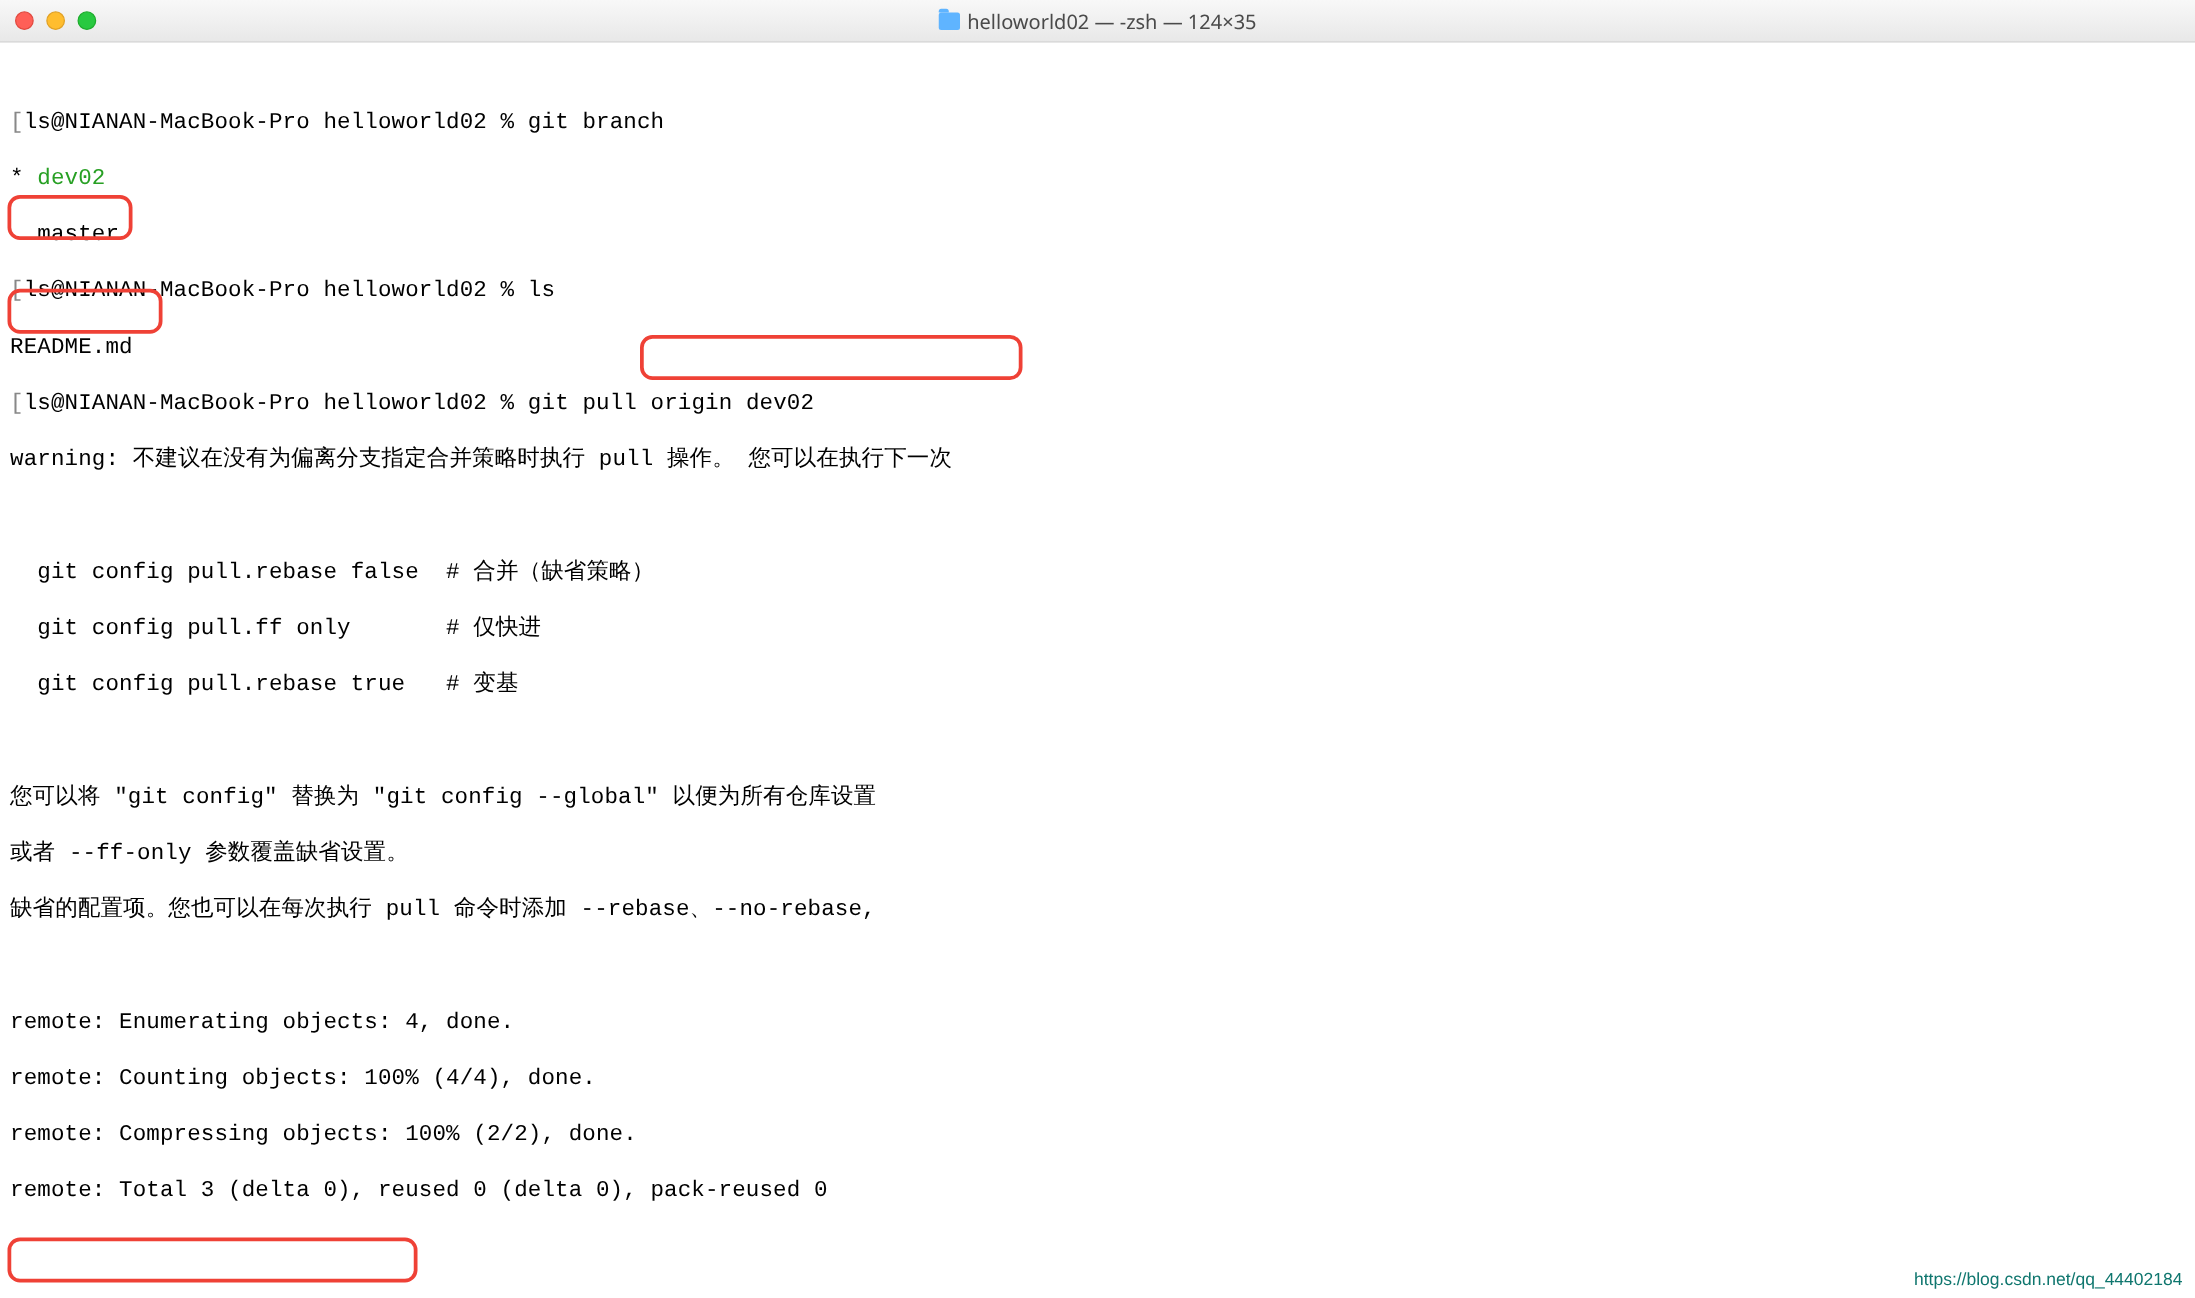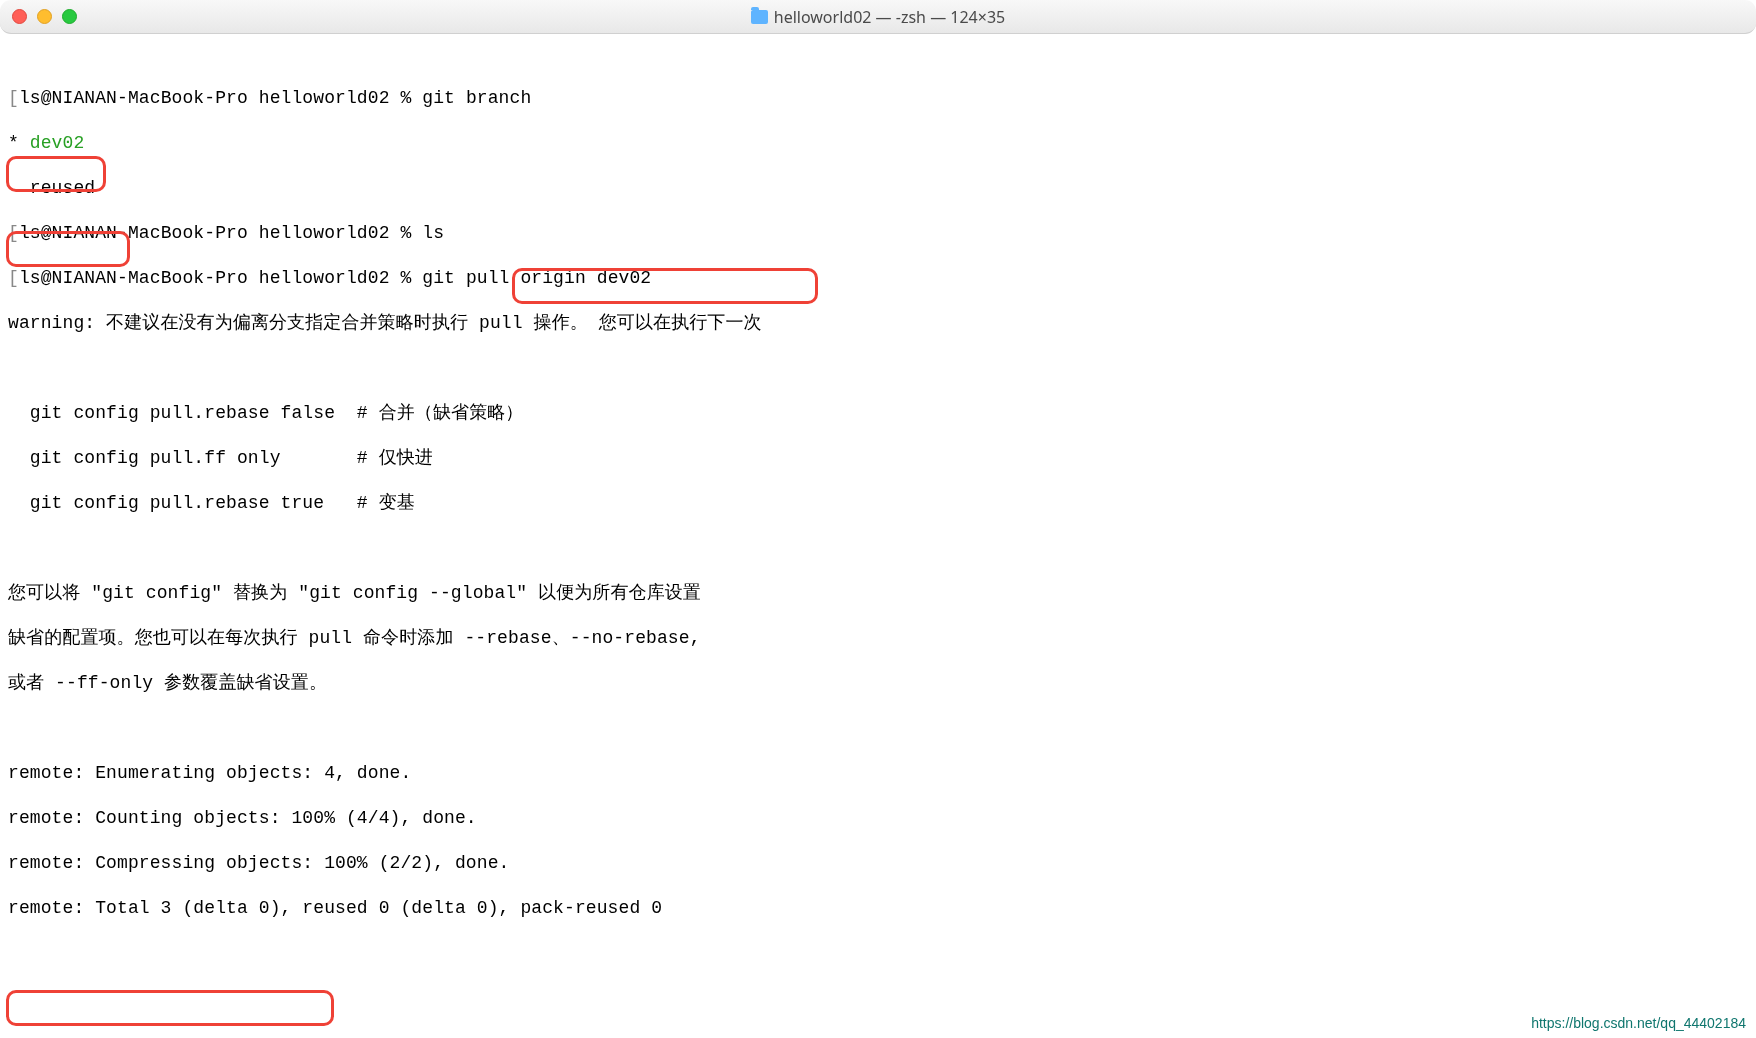--- a/index.html
+++ b/index.html
@@ -14,21 +14,20 @@
       position: relative;
     }
     .titlebar {
       height: 34px;
       background: linear-gradient(#f8f8f8,#e8e8e8);
       border-bottom: 1px solid #d0d0d0;
       display: flex;
       align-items: center;
       padding: 0 12px;
       position: relative;
-      border-radius: 11px;
     }
     .traffic { display:flex; gap:10px; }
     .dot { width:15px; height:15px; border-radius:50%; }
     .red{background:#ff5f57;border:1px solid #e1493f;}
     .yellow{background:#ffbd2e;border:1px solid #e1a124;}
     .green{background:#28c940;border:1px solid #1dad2c;}
     .title-wrap{
       position:absolute;left:0;right:0;top:0;bottom:0;
       display:flex;align-items:center;justify-content:center;
       gap:6px;color:#4a4a4a;font-family:-apple-system,system-ui,sans-serif;font-size:16px;
@@ -70,32 +69,33 @@
   </div>
   <div class="title-wrap">
     <span class="folder-icon"></span>
     <span>helloworld02 — -zsh — 124×35</span>
   </div>
 </div>
 
 <div class="terminal">
 <span class="line"><span class="bracket">[</span><span><span>ls@NIANAN-MacBook-Pro</span> <span>helloworld02</span> <span>%</span></span> <span>git branch</span></span>
 <span class="line"><span>*</span> <span class="green-txt">dev02</span></span>
-<span class="line">  <span>reused</span></span>
+<span class="line">  <span>master</span></span>
 <span class="line"><span class="bracket">[</span><span><span>ls@NIANAN-MacBook-Pro</span> <span>helloworld02</span> <span>%</span></span> <span>ls</span></span>
+<span class="line"><span>README.md</span></span>
 <span class="line"><span class="bracket">[</span><span><span>ls@NIANAN-MacBook-Pro</span> <span>helloworld02</span> <span>%</span></span> <span>git pull origin dev02</span></span>
 <span class="line">warning: 不建议在没有为偏离分支指定合并策略时执行 pull 操作。 您可以在执行下一次</span>
 <span class="line"> </span>
 <span class="line">  git config pull.rebase false  # 合并（缺省策略）</span>
 <span class="line">  git config pull.ff only       # 仅快进</span>
 <span class="line">  git config pull.rebase true   # 变基</span>
 <span class="line"> </span>
 <span class="line">您可以将 "git config" 替换为 "git config --global" 以便为所有仓库设置</span>
+<span class="line">或者 --ff-only 参数覆盖缺省设置。</span>
 <span class="line">缺省的配置项。您也可以在每次执行 pull 命令时添加 --rebase、--no-rebase,</span>
-<span class="line">或者 --ff-only 参数覆盖缺省设置。</span>
 <span class="line"> </span>
 <span class="line">remote: Enumerating objects: 4, done.</span>
 <span class="line">remote: Counting objects: 100% (4/4), done.</span>
 <span class="line">remote: Compressing objects: 100% (2/2), done.</span>
 <span class="line">remote: Total 3 (delta 0), reused 0 (delta 0), pack-reused 0</span>
 
 
 
 
 

